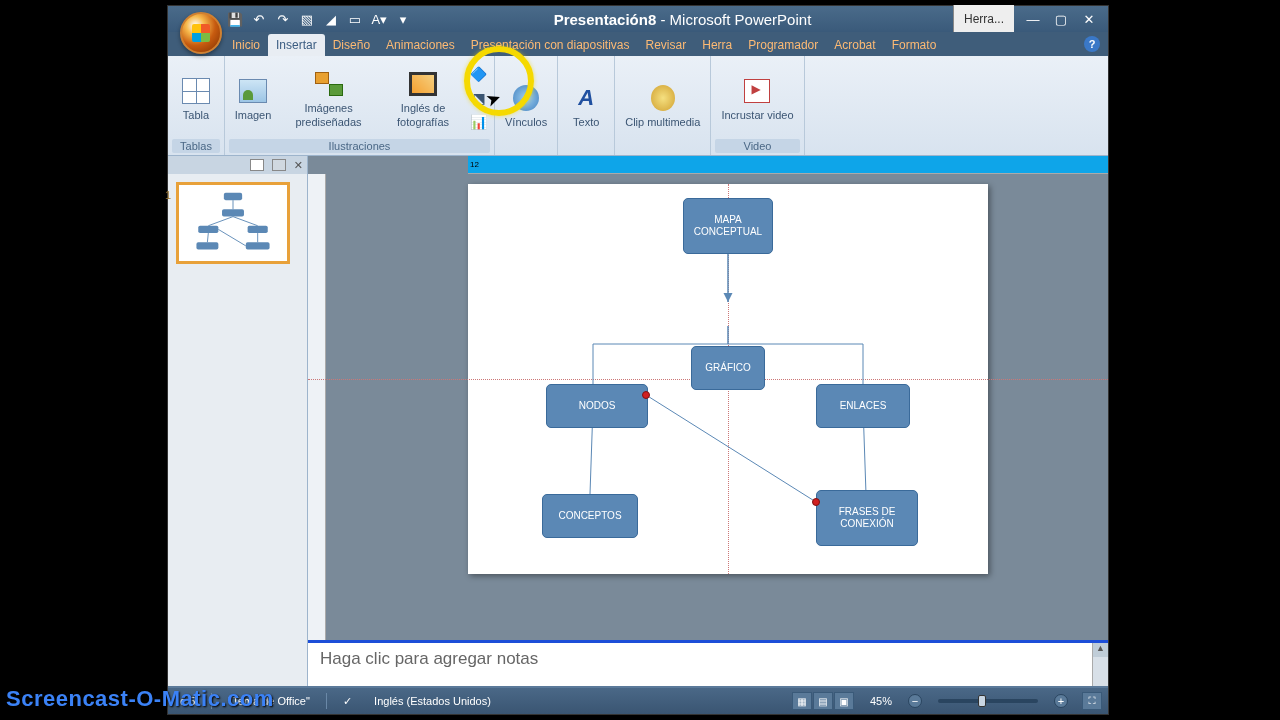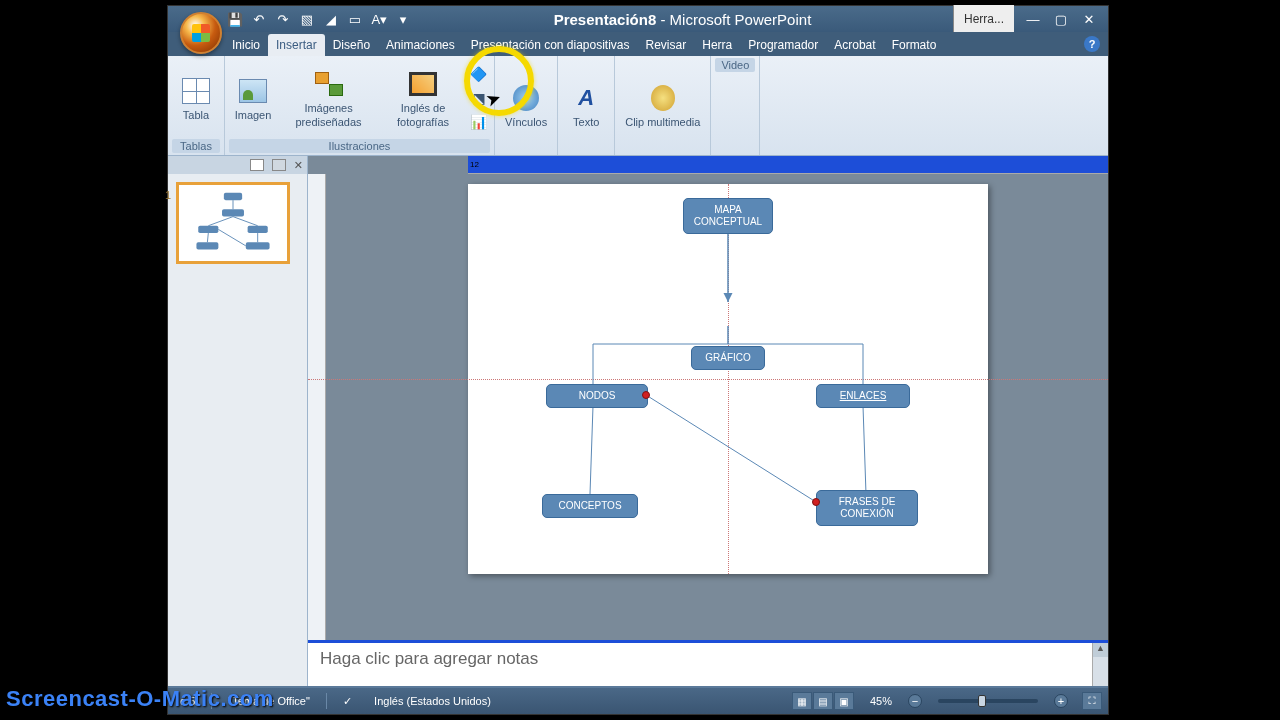--- a/index.html
+++ b/index.html
@@ -16,21 +16,21 @@
 
 .title-center { flex: 1; text-align: center; font-size: 15px; }
 .title-center .doc { color:#fff; font-weight:bold;}
 .title-center .app-name { color:#fff; }
 
 .herra { background: #eee; color:#333; padding: 3px 10px; font-size:12px; border-left:1px solid #888; height:29px; display:flex; align-items:center;}
 .winbtns { display:flex; gap:10px; padding: 0 10px; color:#fff; font-size:13px;}
 .winbtn { width:18px; text-align:center; }
 
 .tabs { height: 24px; background: #3f5d7a; display:flex; align-items:flex-end; padding-left: 56px; position:relative; }
-.tab { padding: 4px 8px; color:#ffffff; font-size:12px; cursor:pointer; }
+.tab { padding: 4px 8px; color:#fdba74; font-size:12px; cursor:pointer; }
 .tab.active { background:#e8edf3; color:#3b5d82; border-radius:3px 3px 0 0; }
 .help-icon { position:absolute; right:8px; top:4px; width:16px; height:16px; border-radius:50%; background:#3a78c7; color:#fff; font-size:11px; display:flex; align-items:center; justify-content:center; font-weight:bold;}
 
 .ribbon { height: 100px; background: linear-gradient(#eaf0f7,#d8e3ef); display:flex; border-bottom:1px solid #9db4cc; }
 .group { border-right:1px solid #b8c9da; display:flex; flex-direction:column; align-items:center; padding: 2px 4px; }
 .group-buttons { flex:1; display:flex; align-items:center; gap:2px; }
 .group-label { font-size:11px; color:#4a6785; padding:1px 6px; background:#c5d5e6; width:100%; text-align:center; border-radius:2px; }
 .rbtn { display:flex; flex-direction:column; align-items:center; justify-content:center; padding: 4px 6px; font-size:11px; color:#3b5573; text-align:center; border-radius:3px; min-width:48px; line-height:1.2; }
 .rbtn .ico { width:32px; height:32px; margin-bottom:2px; display:flex; align-items:center; justify-content:center; font-size:22px; }
 .rbtn.small { min-width:20px; padding:2px; }
@@ -44,28 +44,28 @@
 .slidepane { width:140px; background:#e8edf2; border-right:1px solid #9db4cc; position:relative;}
 .slidepane-header { height:18px; background:#c8d5e2; display:flex; align-items:center; justify-content:flex-end; padding:0 4px; gap:8px;}
 .sp-tab { width:14px; height:12px; border:1px solid #888; background:#fff;}
 .sp-close { font-size:11px; color:#555;}
 .thumb-wrap { padding:8px; }
 .thumb { border:3px solid #e8a13a; background:#fff; width:114px; height:82px; position:relative; padding:6px;}
 .thumb-num { position:absolute; left:-14px; top:4px; color:#9a7430; font-size:11px;}
 .thumb svg { width:100%; height:100%;}
 
 .editor { flex:1; position:relative; background:#7a8a99; overflow:hidden;}
-.ruler-h { position:absolute; top:0; left:160px; right:0; height:18px; background:#1d4ed8; border-bottom:1px solid #aaa; font-size:8px; display:flex; align-items:center; overflow:hidden;}
+.ruler-h { position:absolute; top:0; left:160px; right:0; height:18px; background:#0ea5e9; border-bottom:1px solid #aaa; font-size:8px; display:flex; align-items:center; overflow:hidden;}
 .ruler-v { position:absolute; top:18px; left:0; width:18px; bottom:0; background:#eef2f6; border-right:1px solid #aaa;}
 
 .slide-canvas { position:absolute; left:160px; top:28px; width:520px; height:390px; background:#fff; box-shadow: 2px 2px 6px rgba(0,0,0,0.4);}
 .guide-v { position:absolute; left:50%; top:0; bottom:0; border-left:1px dotted #c77; }
 .guide-h { position:absolute; top:50%; left:-160px; right:-250px; border-top:1px dotted #c77; }
 
-.box { position:absolute; background:#5b88b5; color:#fff; font-size:10px; text-align:center; padding:5px 8px; border:1px solid #3a6a9a; border-radius:5px; display:flex; align-items:center; justify-content:center; line-height:1.2;}
+.box { position:absolute; background:#5b88b5; color:#fff; font-size:10px; text-align:center; padding:15px 8px; border:1px solid #3a6a9a; border-radius:5px; display:flex; align-items:center; justify-content:center; line-height:1.2;}
 
 .red-dot { position:absolute; width:8px; height:8px; background:#d02020; border-radius:50%; border:1px solid #801010;}
 
 .notes { position:absolute; bottom:0; left:0; right:0; height:46px; background:#ffffff; border-top:3px solid #1d4ed8; padding:6px 12px; color:#666; font-size:17px;}
 .notes-scroll { position:absolute; right:0; top:0; bottom:0; width:16px; background:#d8e0e8; border-left:1px solid #aaa;}
 .notes-scroll .arr { height:14px; text-align:center; font-size:9px; color:#555; background:#c0cdd8;}
 
 .statusbar { position:absolute; bottom:0; left:0; right:0; height:26px; background: linear-gradient(#4a6887, #3a5572); display:flex; align-items:center; color:#fff; font-size:11px; padding:0 6px; gap:10px;}
 .statusbar .sep { width:1px; height:16px; background:#6a88a7;}
 .status-item { padding:0 6px; }
@@ -206,20 +206,28 @@
       <div class="group-buttons">
         <div class="rbtn">
           <div class="ico">
               <div class="ico-clip"></div>
             </div>
           <span>Clip multimedia</span>
         </div>
       </div>
     </div>
     <div class="group">
+      <div class="group-buttons">
+        <div class="rbtn">
+          <div class="ico">
+              <div class="ico-video"></div>
+            </div>
+          <span>Incrustar video</span>
+        </div>
+      </div>
       <div class="group-label">Video</div>
     </div>
   </div>
 
   <div class="highlight-ring"></div>
   <div class="cursor-arrow">➤</div>
 
   <div class="workarea">
     <div class="slidepane">
       <div class="slidepane-header">
@@ -268,21 +276,21 @@
           <defs>
               <marker id="arr" markerWidth="8" markerHeight="8" refX="6" refY="3" orient="auto">
                 <path d="M0,0 L6,3 L0,6 Z" fill="#5b88b5"></path>
               </marker>
             </defs>
         </svg>
 
         <div class="box" style="left:215px; top:14px; width:90px;">MAPA CONCEPTUAL</div>
         <div class="box" style="left:223px; top:118px; width:74px;margin-top:44px;">GRÁFICO</div>
         <div class="box" style="left:78px; top:200px; width:102px;">NODOS</div>
-        <div class="box" style="left:348px; top:200px; width:94px;text-decoration:underline;">ENLACES</div>
+        <div class="box" style="left:348px; top:200px; width:94px;">ENLACES</div>
         <div class="box" style="left:74px; top:310px; width:96px;">CONCEPTOS</div>
         <div class="box" style="left:348px; top:306px; width:102px;">FRASES DE CONEXIÓN</div>
 
         <div class="red-dot" style="left:174px; top:207px;"></div>
         <div class="red-dot" style="left:344px; top:314px;"></div>
       </div>
 
       <div class="notes">
         <span>Haga clic para agregar notas</span>
         <div class="notes-scroll">

